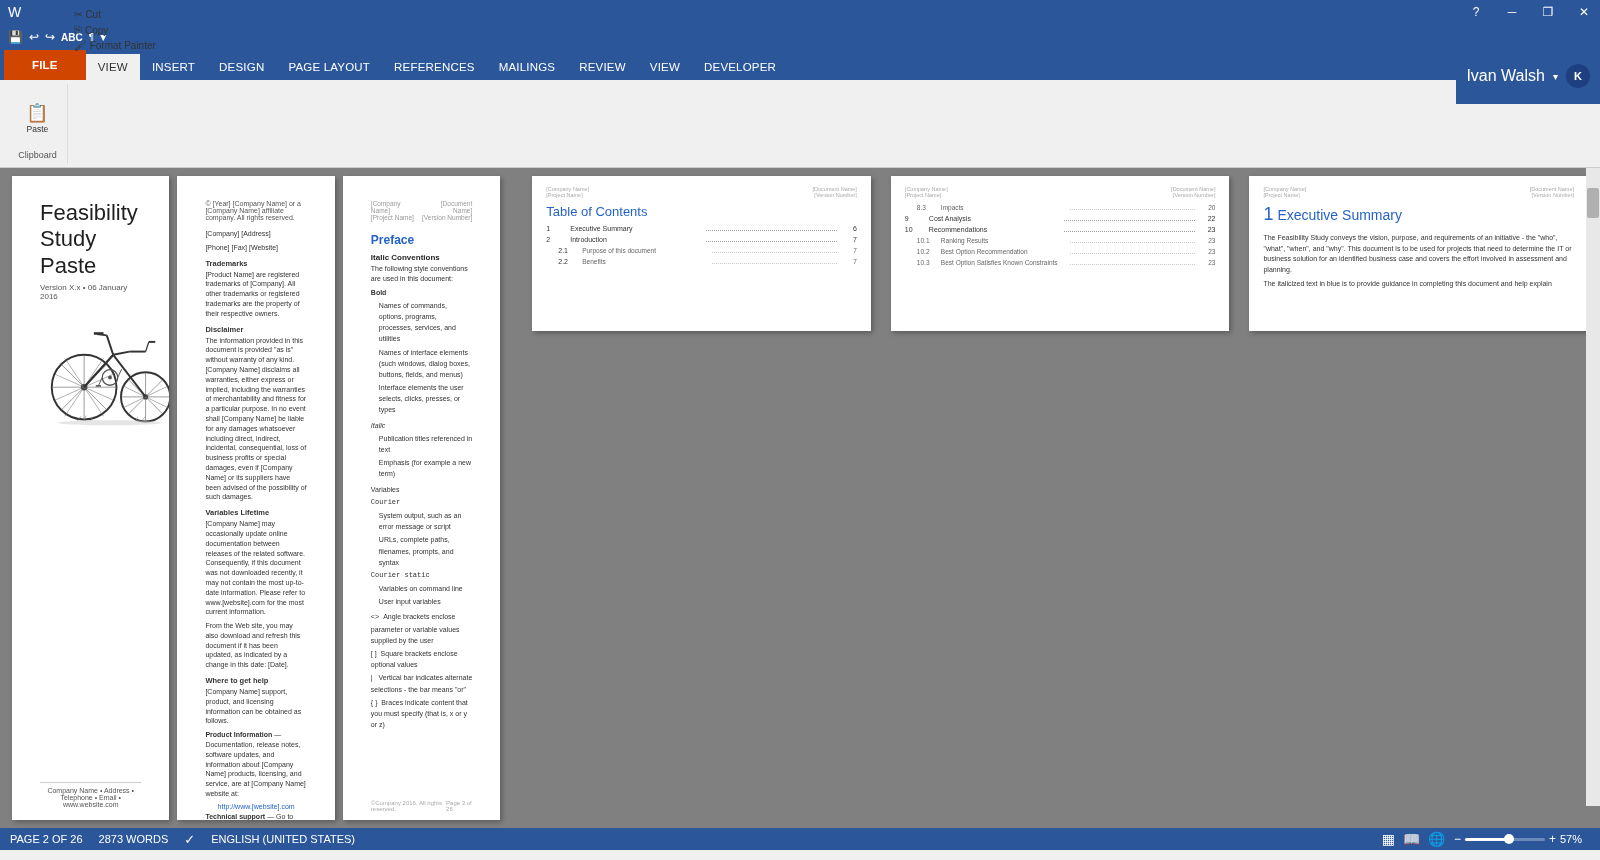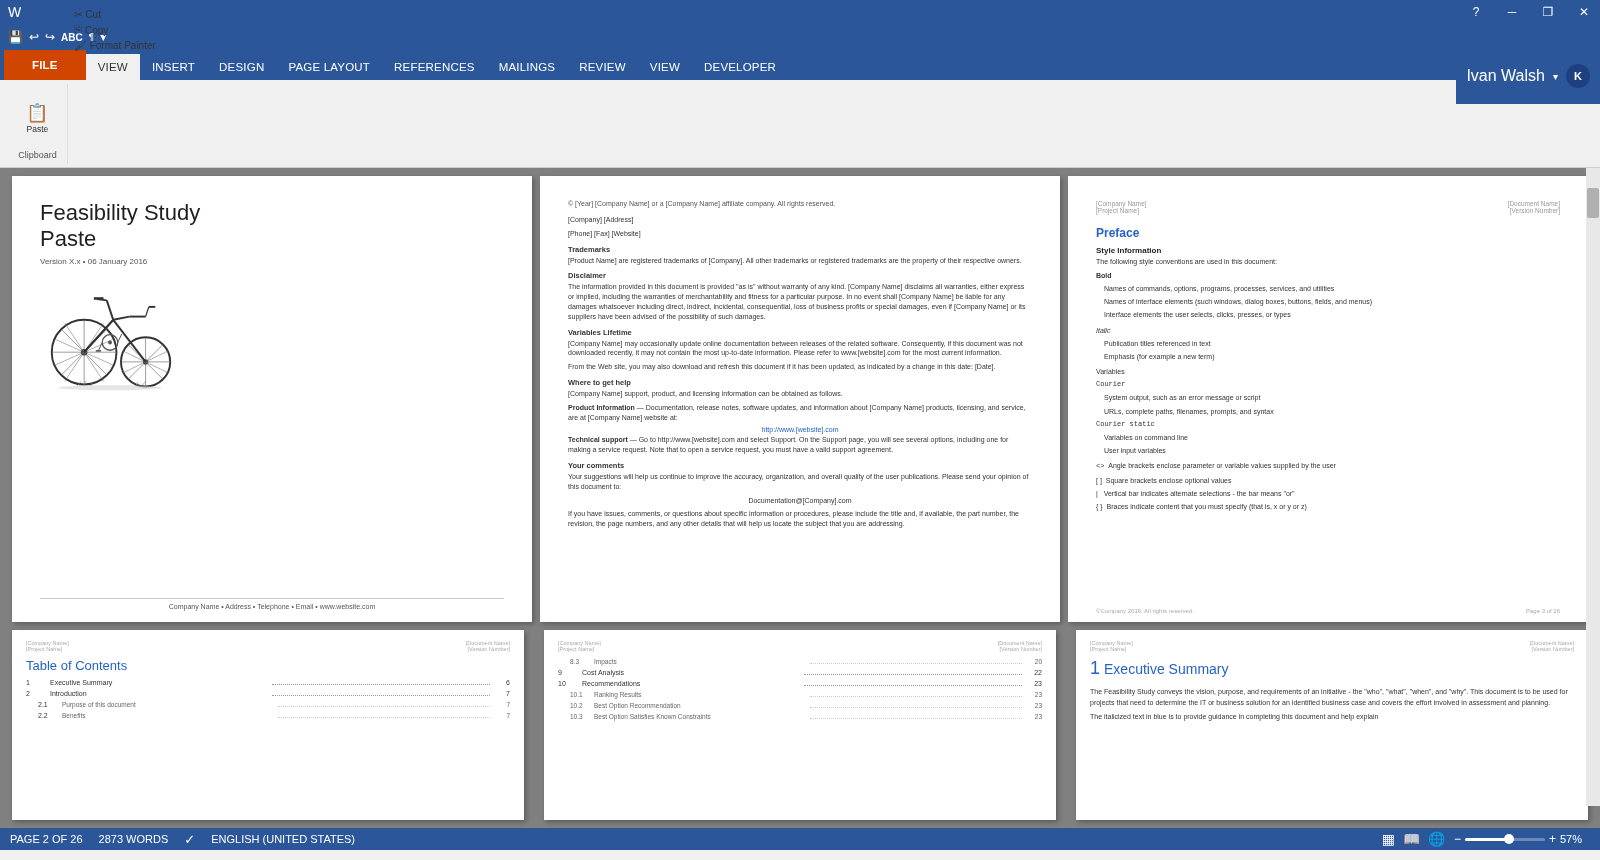--- a/index.html
+++ b/index.html
@@ -114,21 +114,21 @@
       padding: 1px 4px; cursor: pointer; border-radius: 2px;
       font-size: 10px; color: #333; 
     }
 
     
     .doc-area {
       height: calc(860px - 24px - 26px - 30px - 88px - 32px);
       background: #808080;
       overflow: hidden;
       display: flex;
-      flex-direction: column;
+      flex-direction: row;
       padding: 8px 0;
       gap: 8px;
     }
     .pages-row {
       display: flex;
       gap: 8px;
       padding: 0 12px;
       flex: 1;
     }
     .page {
@@ -171,21 +171,21 @@
     .page3-title { font-size: 12px; font-weight: bold; color: #2563c8; margin-bottom: 6px; margin-top: 12px; }
     .page3-h2 { font-size: 8px; font-weight: bold; color: #1f1f1f; margin: 5px 0 2px; }
     .page3-text { font-size: 7px; color: #333; line-height: 1.4; margin-bottom: 3px; }
     .page3-item { font-size: 7px; color: #333; line-height: 1.6; }
 
     
     .pages-row-bottom {
       display: flex;
       gap: 20px;
       padding: 0 12px;
-      height: 190px;
+      height: 155px;
     }
     .page-bottom {
       background: white;
       flex: 1;
       padding: 10px 14px;
       font-size: 7px;
       color: #333;
       overflow: hidden;
       position: relative;
       box-shadow: 2px 2px 5px rgba(0,0,0,0.3);
@@ -414,21 +414,21 @@
           <div>[Company Name]</div>
           <div>[Project Name]</div>
         </div>
         <div style="text-align:right;">
           <div>[Document Name]</div>
           <div>[Version Number]</div>
         </div>
       </div>
 
       <div class="page3-title">Preface</div>
-      <div class="page3-h2">Style Information</div>
+      <div class="page3-h2">Italic Conventions</div>
       <div class="page3-text">The following style conventions are used in this document:</div>
 
       <div class="page3-item" style="margin-bottom:2px;"><strong>Bold</strong></div>
       <div class="page3-item" style="margin-bottom:2px; padding-left:8px;">Names of commands, options, programs, processes, services, and utilities</div>
       <div class="page3-item" style="margin-bottom:2px; padding-left:8px;">Names of interface elements (such windows, dialog boxes, buttons, fields, and menus)</div>
       <div class="page3-item" style="margin-bottom:4px; padding-left:8px;">Interface elements the user selects, clicks, presses, or types</div>
 
       <div class="page3-item" style="margin-bottom:2px;"><em>Italic</em></div>
       <div class="page3-item" style="margin-bottom:2px; padding-left:8px;">Publication titles referenced in text</div>
       <div class="page3-item" style="margin-bottom:4px; padding-left:8px;">Emphasis (for example a new term)</div>

